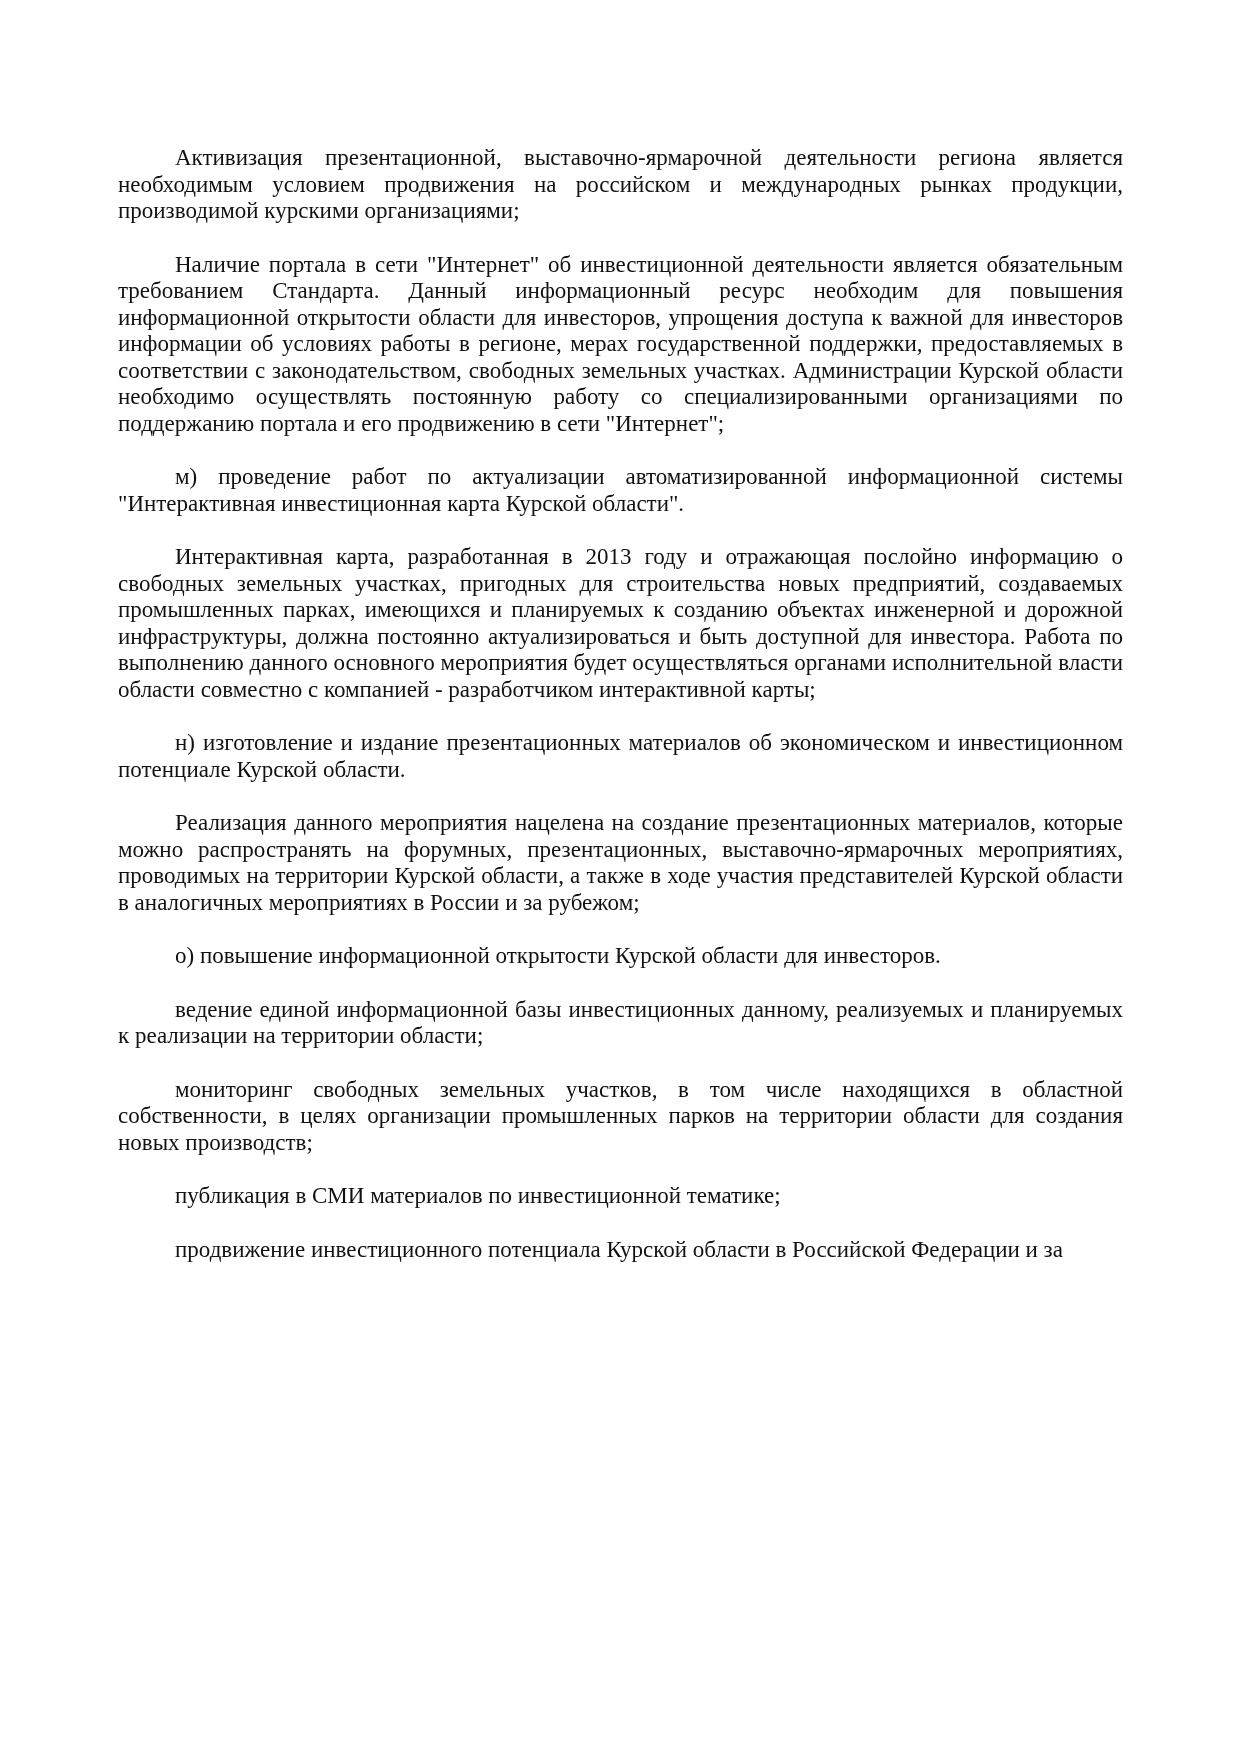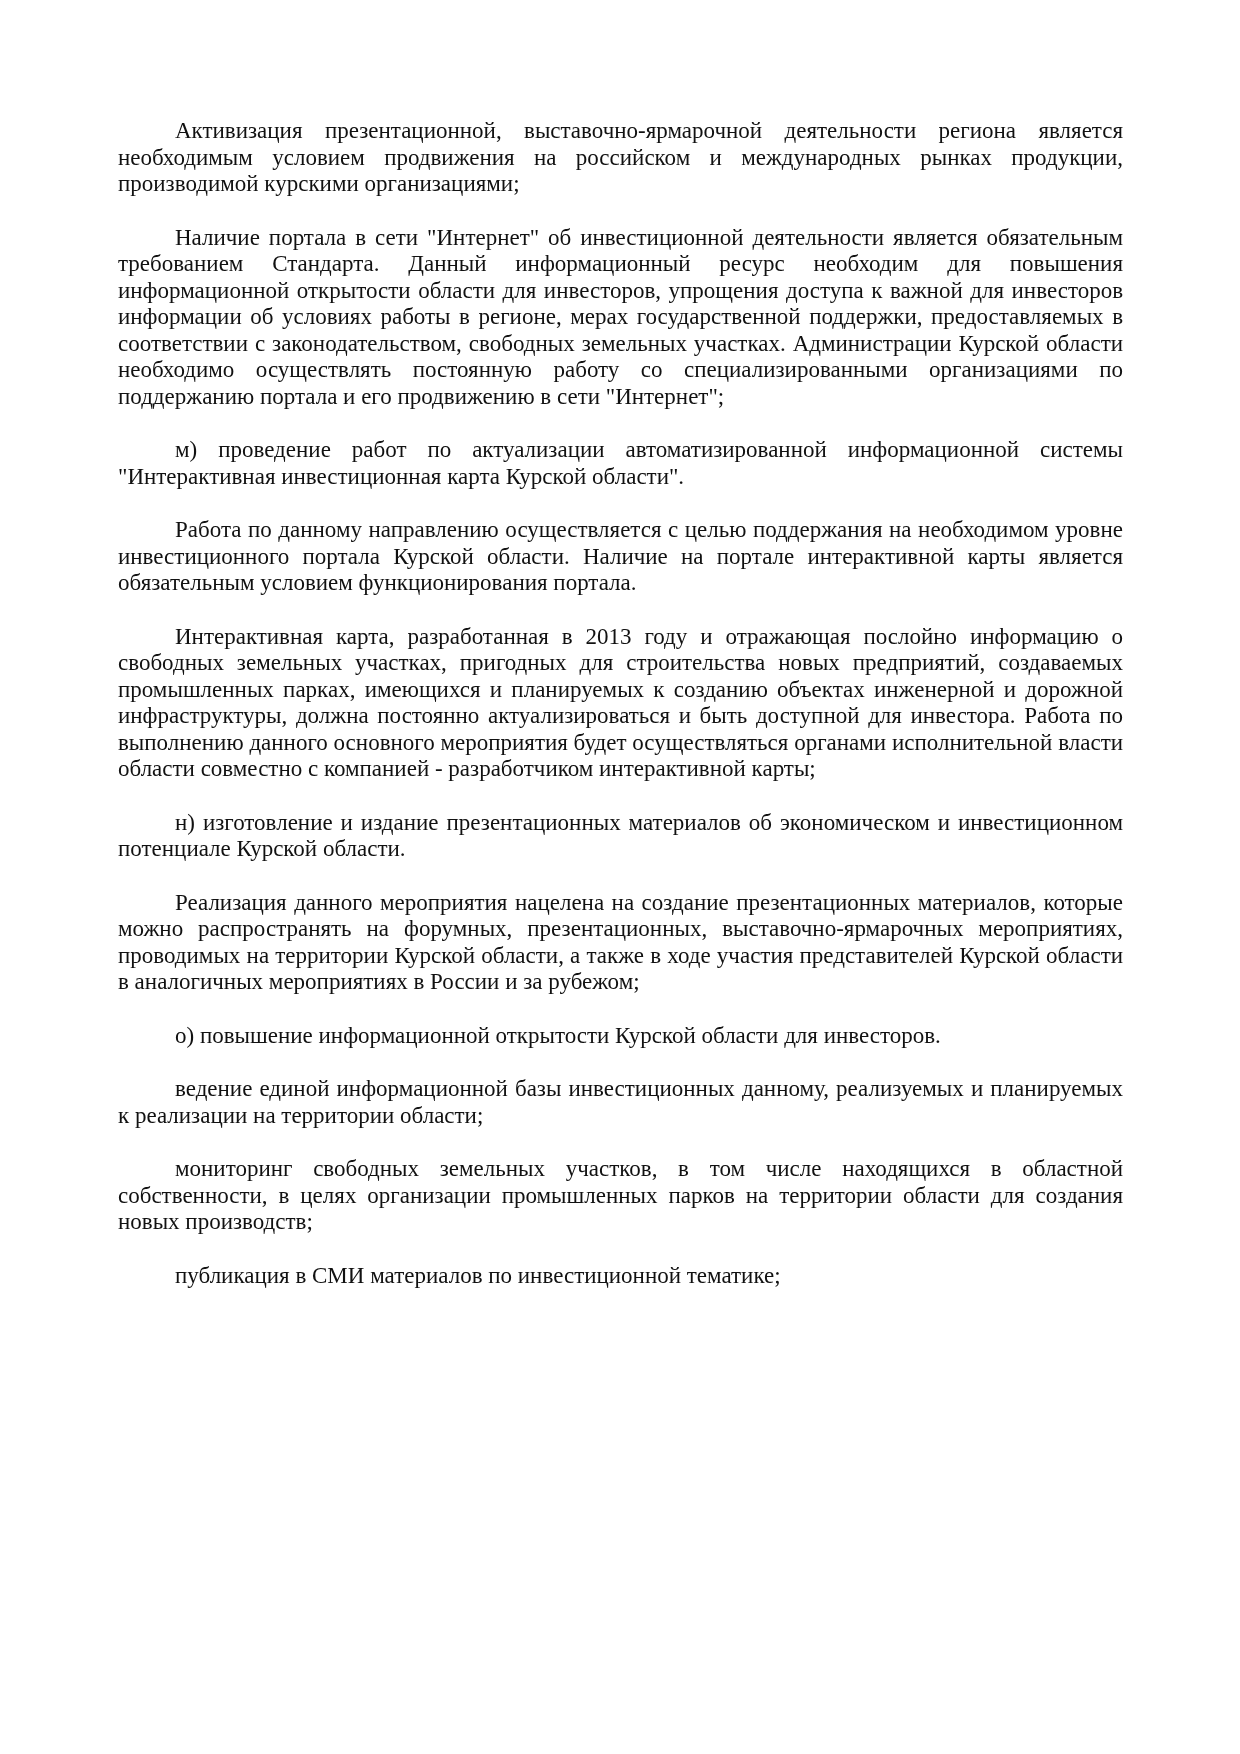--- a/index.html
+++ b/index.html
@@ -1,40 +1,40 @@
 <!DOCTYPE html>
 <html><head>
 <meta charset="utf-8">
 <style>
   html, body { margin: 0; padding: 0; background: #ffffff; }
   body { width: 1240px; height: 1754px; position: relative; overflow: hidden; }
   .page {
     position: absolute;
     left: 118px;
-    top: 118px;
+    top: 145px;
     width: 1005px;
     font-family: "Liberation Serif", serif;
     font-size: 23px;
     line-height: 26.5px;
     color: #111111;
   }
   .para {
     margin: 0 0 27px 0;
     text-align: justify;
     text-indent: 57px;
   }
 </style>
 </head>
 <body>
 
 <div class="page">
   <p class="para">Активизация презентационной, выставочно-ярмарочной деятельности региона является необходимым условием продвижения на российском и международных рынках продукции, производимой курскими организациями;</p>
   <p class="para">Наличие портала в сети "Интернет" об инвестиционной деятельности является обязательным требованием Стандарта. Данный информационный ресурс необходим для повышения информационной открытости области для инвесторов, упрощения доступа к важной для инвесторов информации об условиях работы в регионе, мерах государственной поддержки, предоставляемых в соответствии с законодательством, свободных земельных участках. Администрации Курской области необходимо осуществлять постоянную работу со специализированными организациями по поддержанию портала и его продвижению в сети "Интернет";</p>
   <p class="para">м) проведение работ по актуализации автоматизированной информационной системы "Интерактивная инвестиционная карта Курской области".</p>
-  <p class="para">Работа по данному направлению осуществляется с целью поддержания на необходимом уровне инвестиционного портала Курской области. Наличие на портале интерактивной карты является обязательным условием функционирования портала.</p>
   <p class="para">Интерактивная карта, разработанная в 2013 году и отражающая послойно информацию о свободных земельных участках, пригодных для строительства новых предприятий, создаваемых промышленных парках, имеющихся и планируемых к созданию объектах инженерной и дорожной инфраструктуры, должна постоянно актуализироваться и быть доступной для инвестора. Работа по выполнению данного основного мероприятия будет осуществляться органами исполнительной власти области совместно с компанией - разработчиком интерактивной карты;</p>
   <p class="para">н) изготовление и издание презентационных материалов об экономическом и инвестиционном потенциале Курской области.</p>
   <p class="para">Реализация данного мероприятия нацелена на создание презентационных материалов, которые можно распространять на форумных, презентационных, выставочно-ярмарочных мероприятиях, проводимых на территории Курской области, а также в ходе участия представителей Курской области в аналогичных мероприятиях в России и за рубежом;</p>
   <p class="para">о) повышение информационной открытости Курской области для инвесторов.</p>
   <p class="para">ведение единой информационной базы инвестиционных данному, реализуемых и планируемых к реализации на территории области;</p>
   <p class="para">мониторинг свободных земельных участков, в том числе находящихся в областной собственности, в целях организации промышленных парков на территории области для создания новых производств;</p>
   <p class="para">публикация в СМИ материалов по инвестиционной тематике;</p>
+  <p class="para">продвижение инвестиционного потенциала Курской области в Российской Федерации и за</p>
 </div>
 
 </body></html>

